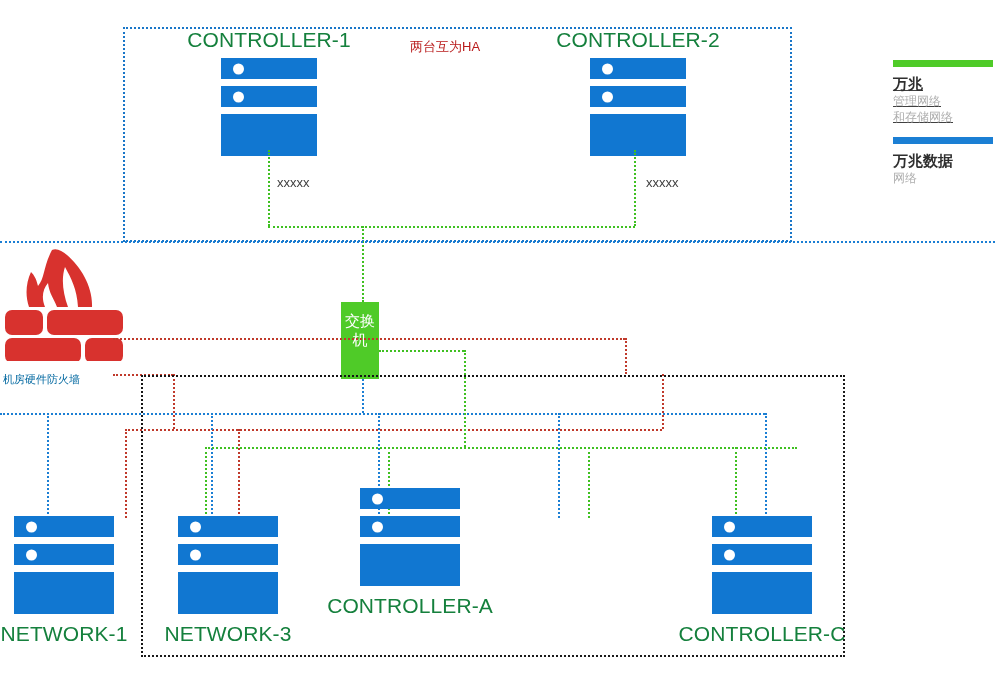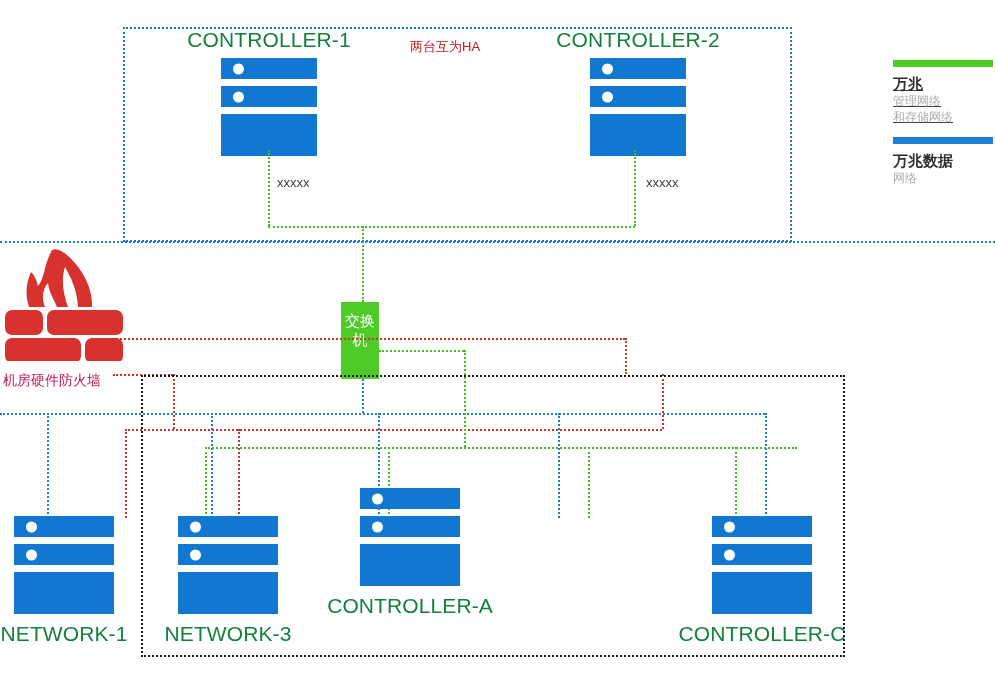--- a/index.html
+++ b/index.html
@@ -101,22 +101,22 @@
     writing-mode: horizontal-tb;
     word-break: break-all;
     letter-spacing: 0;
   }
   
   .firewall {
     position: absolute;
   }
   .fw-label {
     position: absolute;
-    font-size: 14px;
-    color: #be185d;
+    font-size: 11px;
+    color: #0369a1;
     white-space: nowrap;
   }
   
   .ln {
     position: absolute;
     box-sizing: border-box;
   }
   .ln.h {
     border-top-width: 2px;
     border-top-style: dotted;

